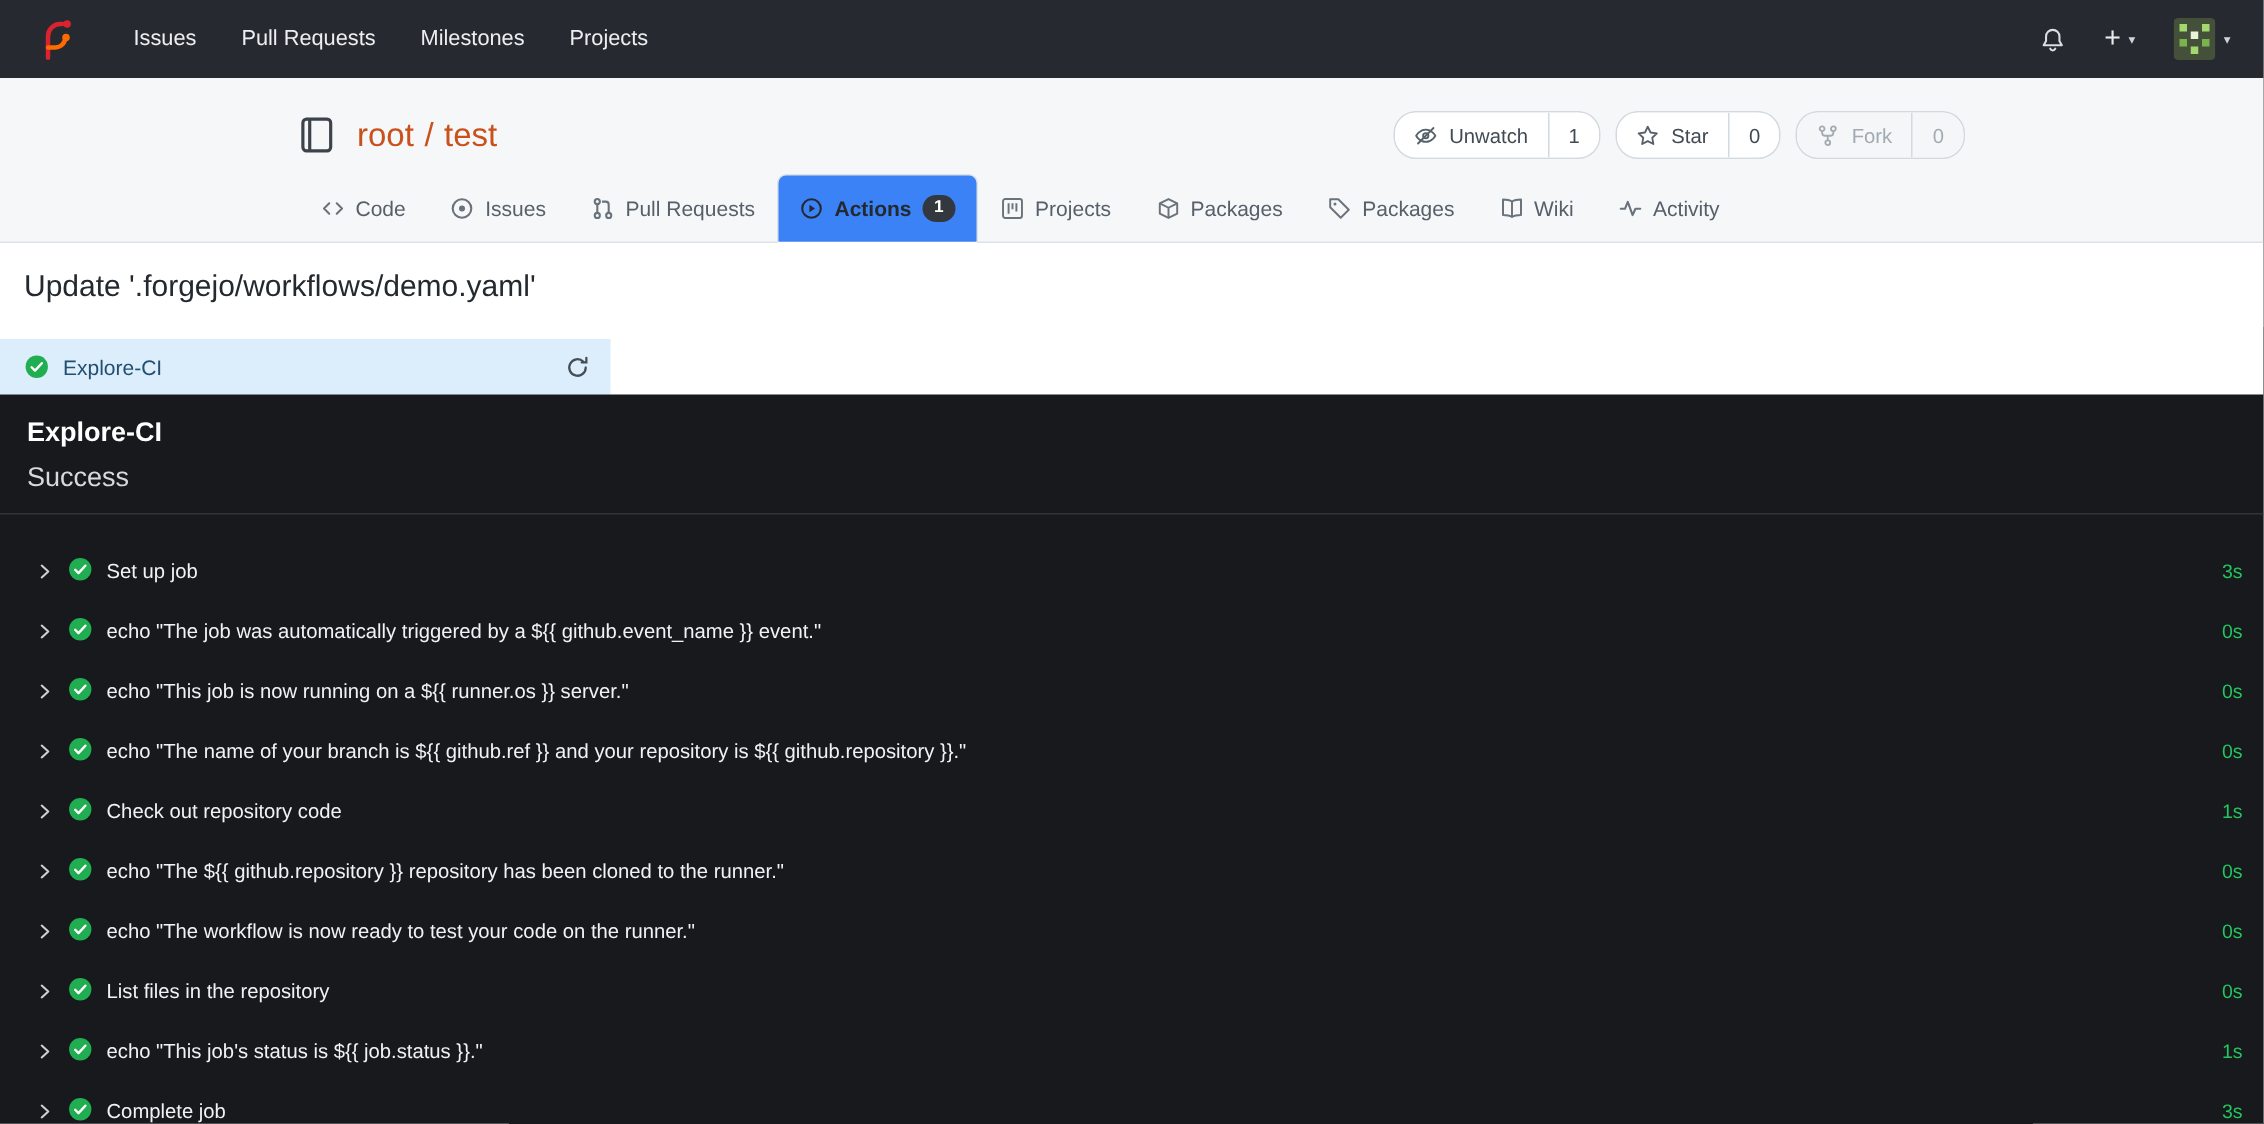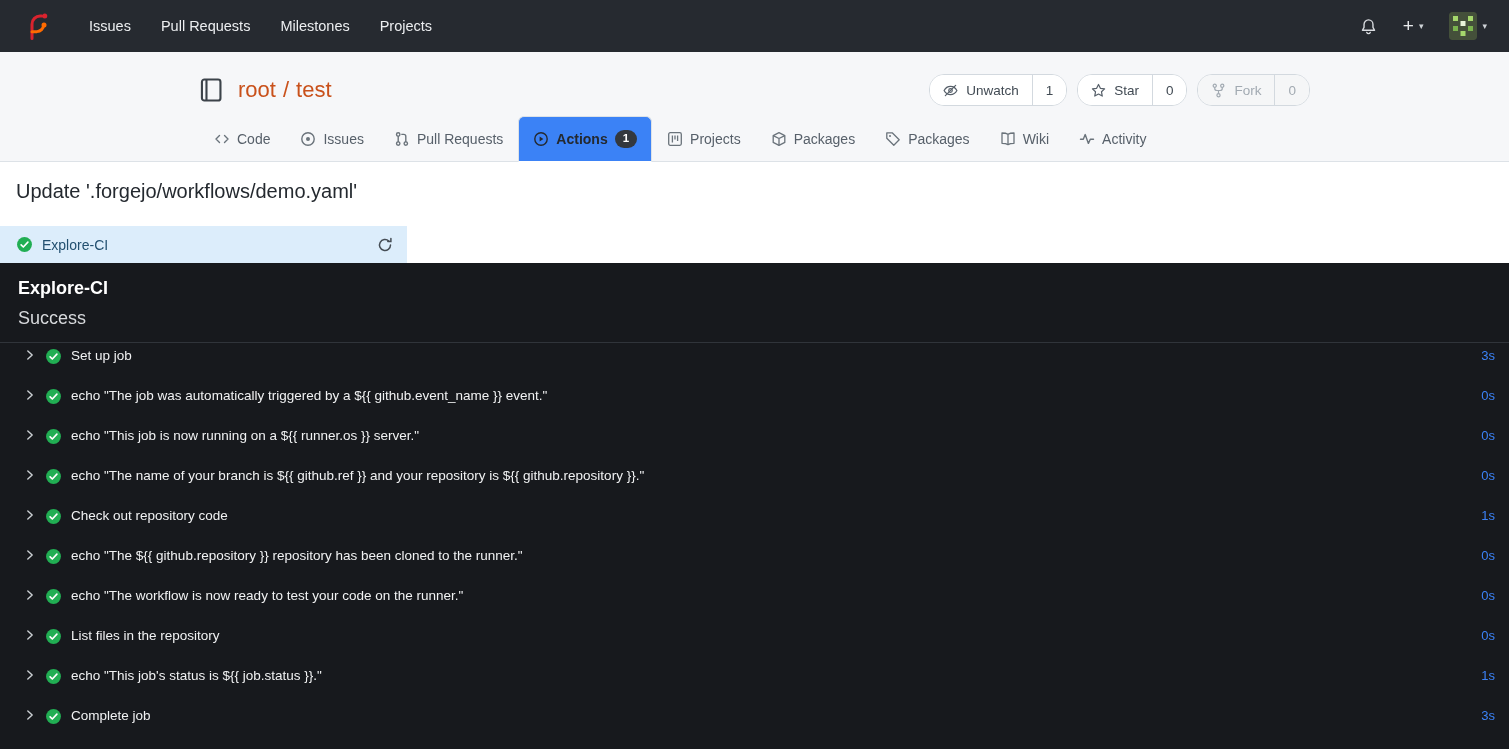--- a/index.html
+++ b/index.html
@@ -93,27 +93,27 @@
   }
   .job-item .job-label { font-size: 14px; color: #235070; flex: 1; }
   .refresh-btn { color: #454d55; display: flex; cursor: pointer; }
 
   .run-panel { flex: 1; background: #17191d; display: flex; flex-direction: column; }
   .run-header { padding: 15px 18px 13px; border-bottom: 1px solid #30343a; }
   .job-name { font-size: 18px; font-weight: 600; color: #ffffff; }
   .job-status { font-size: 18px; color: #d7d9dc; margin-top: 9px; }
   .steps { padding-top: 5px; }
   .step-row {
-    height: 40px; display: flex; align-items: flex-start;
+    height: 40px; display: flex; align-items: flex-end;
     padding: 0 14px 0 23px; cursor: pointer;
   }
   .step-chevron { color: #ccd0d4; display: flex; }
   .step-check { margin-left: 8px; display: flex; }
   .step-label { margin-left: 9px; font-size: 13.5px; color: #f1f2f3; }
-  .step-duration { margin-left: auto; font-size: 13px; color: #3b82f6; }
+  .step-duration { margin-left: auto; font-size: 13px; color: #22c55e; }
   .check-svg { display: block; }
 </style>
 </head>
 <body>
 
 <nav class="navbar">
   <span class="logo">
     <svg width="30" height="30" viewBox="0 0 24 24" fill="none">
       <path d="M8 22V10.5A6.5 6.5 0 0 1 14.5 4H15.8" stroke="#d9232e" stroke-width="2.4" stroke-linecap="round"></path>
       <path d="M8 16.5h4A5.5 5.5 0 0 0 17.3 11.3" stroke="#ff6b00" stroke-width="2.4" stroke-linecap="round"></path>

